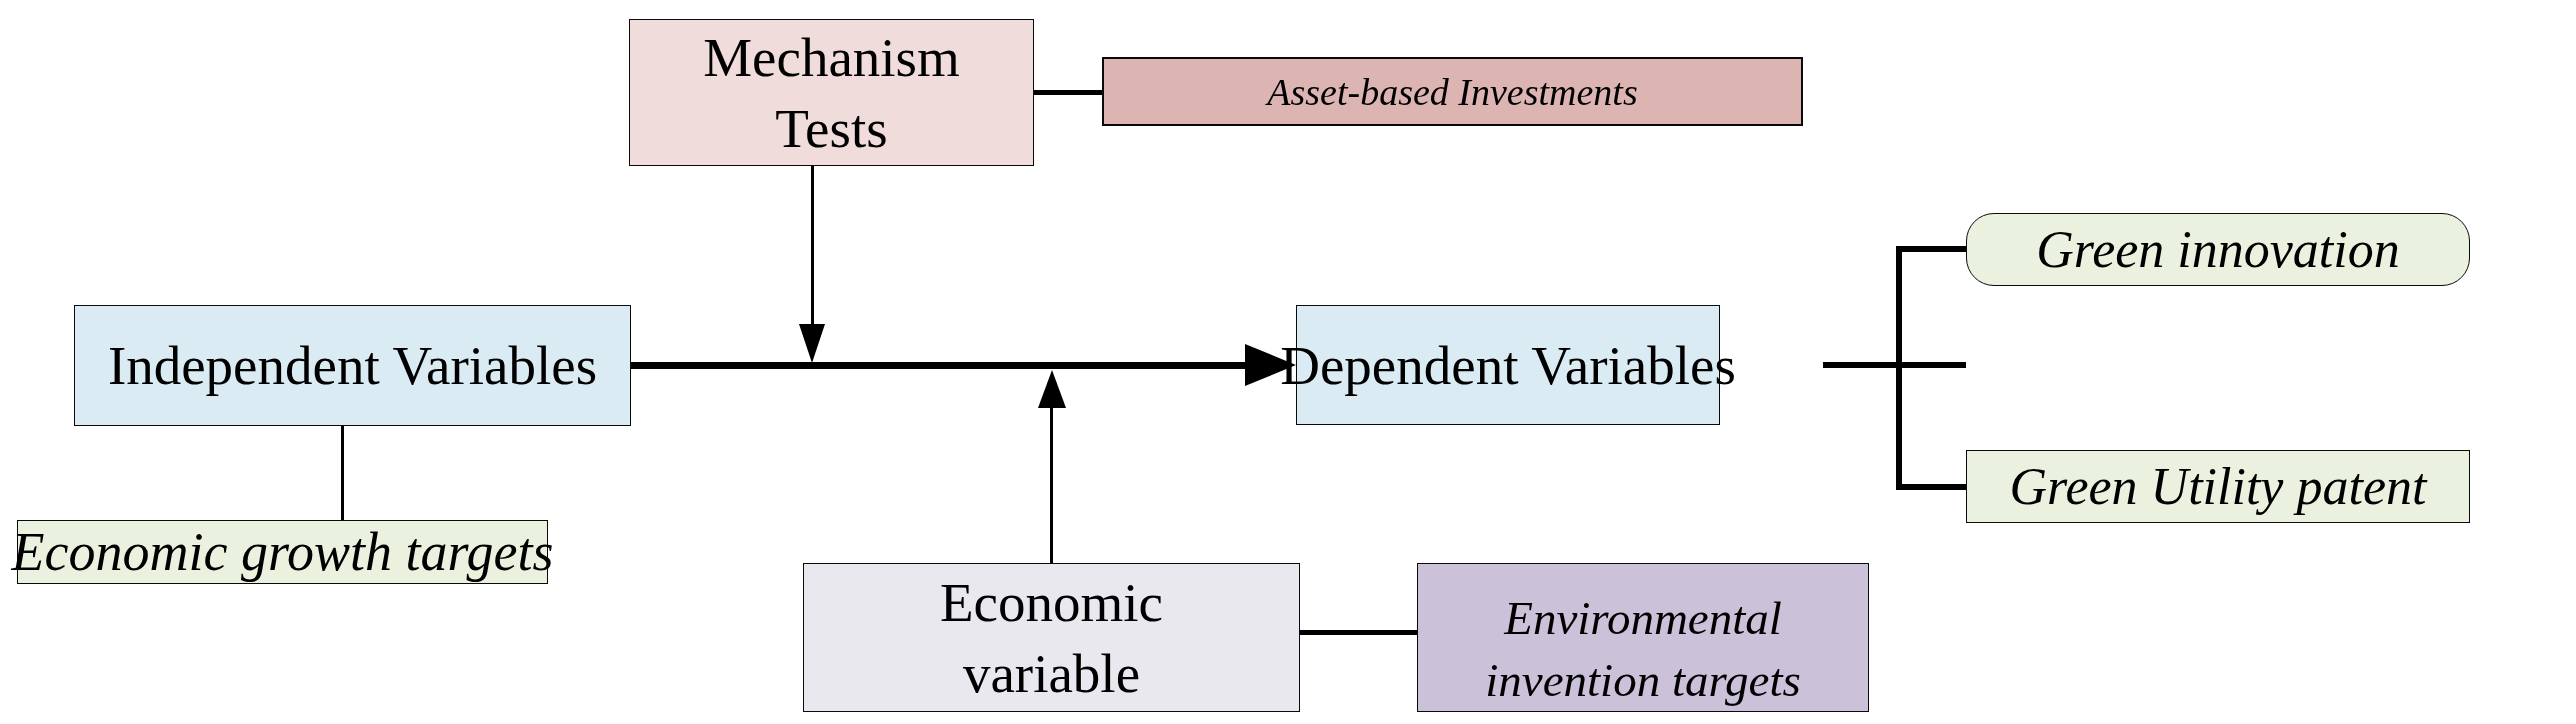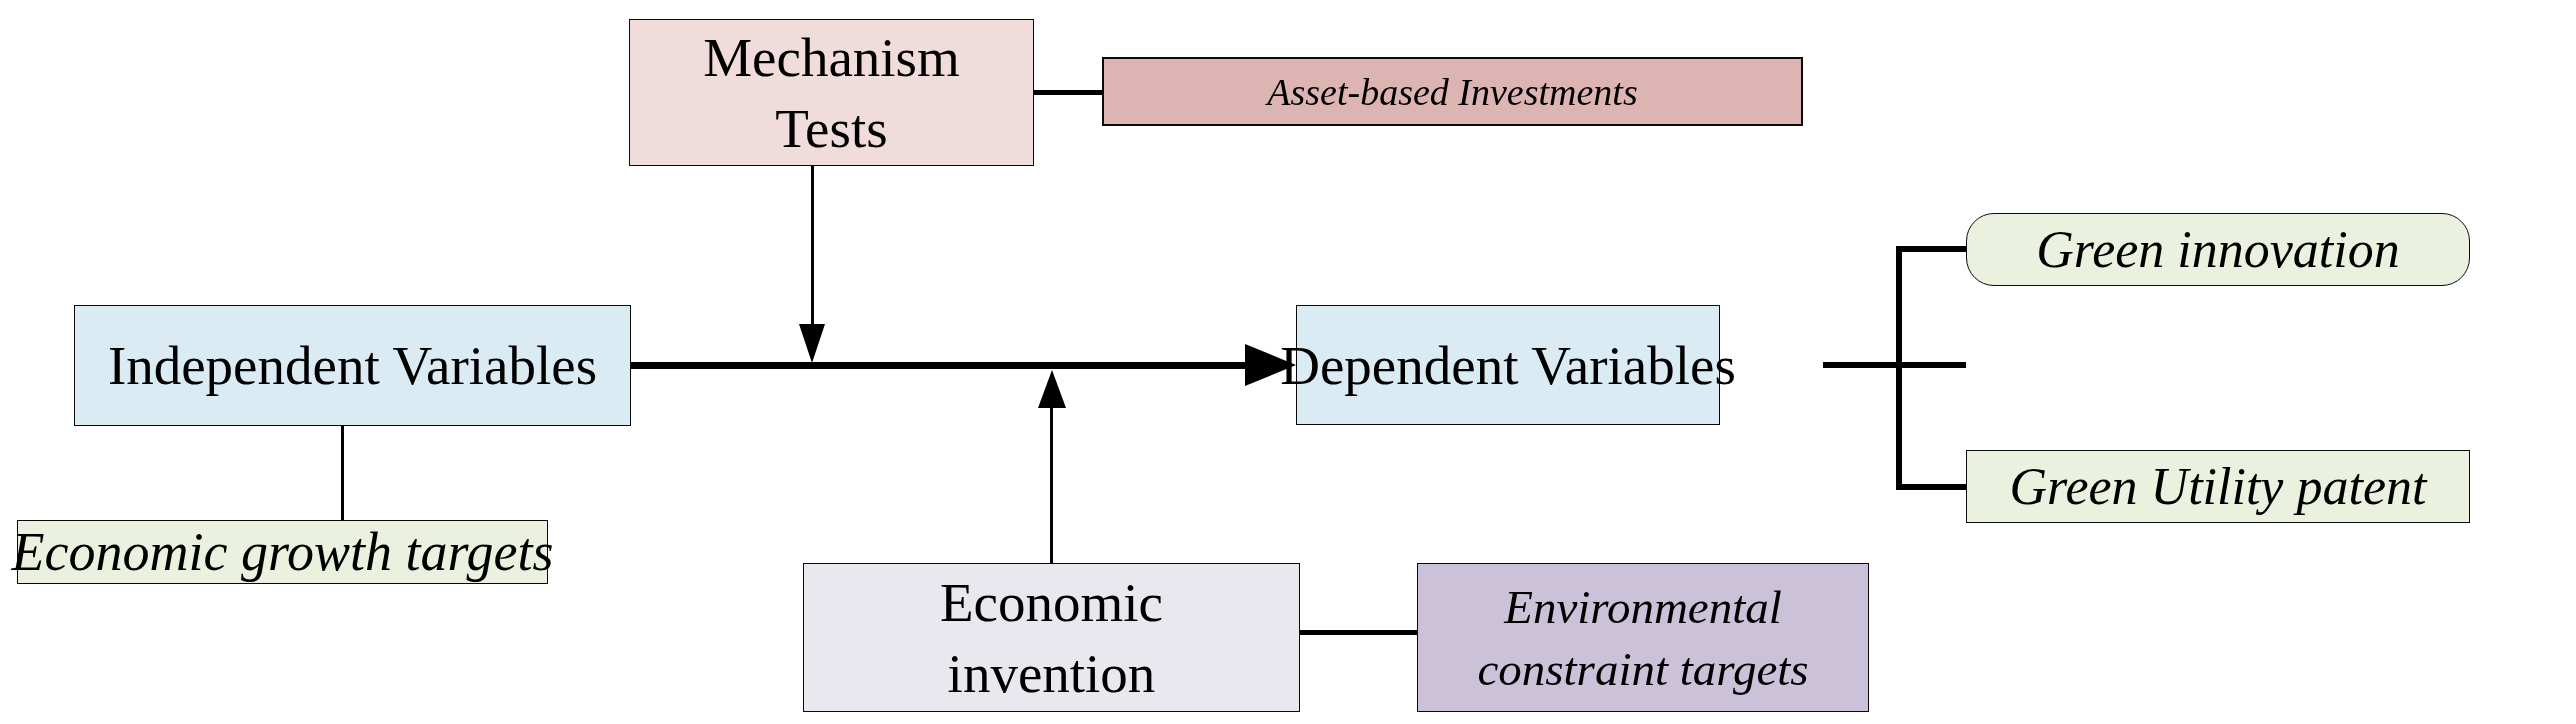--- a/index.html
+++ b/index.html
@@ -100,26 +100,26 @@
   <div class="node n-dependent" style="background: rgb(218, 235, 243);">
     <span>Dependent Variables</span>
   </div>
 
   <div class="node n-economic italic" style="background: rgb(235, 241, 223);">
     <span>Economic growth targets</span>
   </div>
 
   <div class="node n-moderator" style="background: rgb(234, 232, 239);">
     <span>Economic</span>
-    <span>invention</span>
+    <span>variable</span>
   </div>
 
-  <div class="node n-environmental italic" style="background: rgb(203, 193, 217);">
+  <div class="node n-environmental italic" style="background: rgb(203, 193, 217); justify-content: flex-end;">
     <span>Environmental</span>
-    <span>constraint targets</span>
+    <span>invention targets</span>
   </div>
 
   <div class="node n-green-innovation italic" style="background: rgb(235, 241, 223); border-radius: 28px;">
     <span>Green innovation</span>
   </div>
 
 
   <div class="node n-green-utility italic" style="background: rgb(235, 241, 223); text-align: right;">
     <span>Green Utility patent</span>
   </div>

